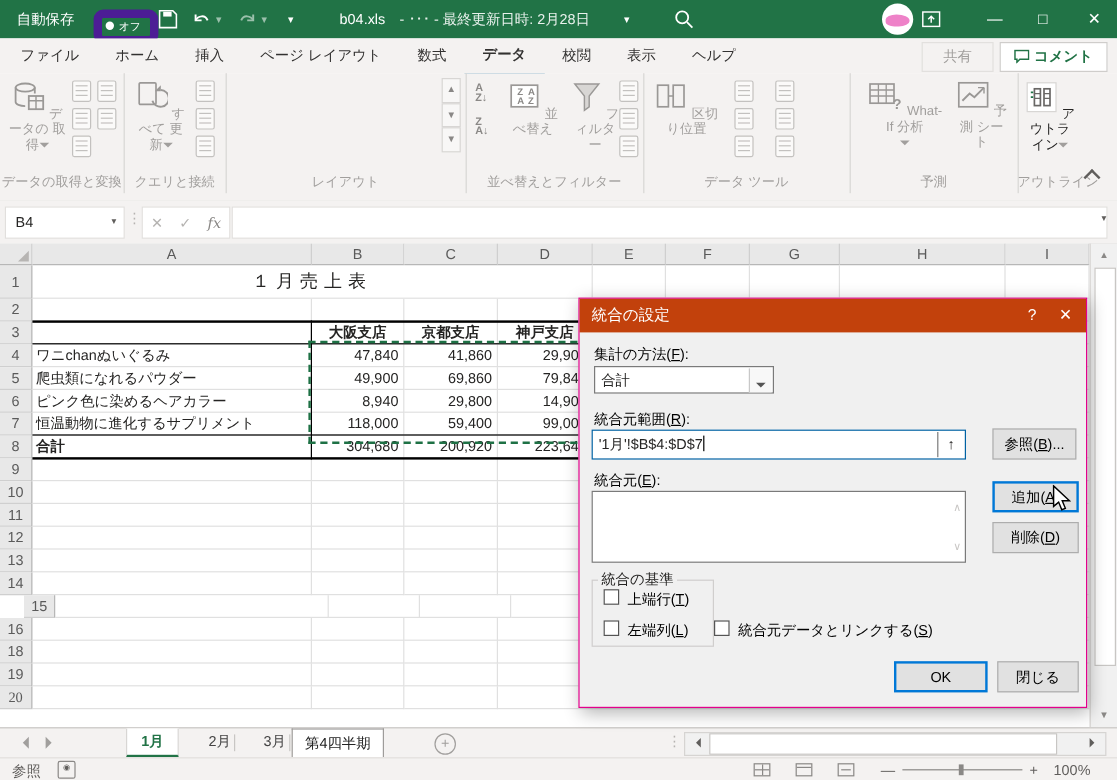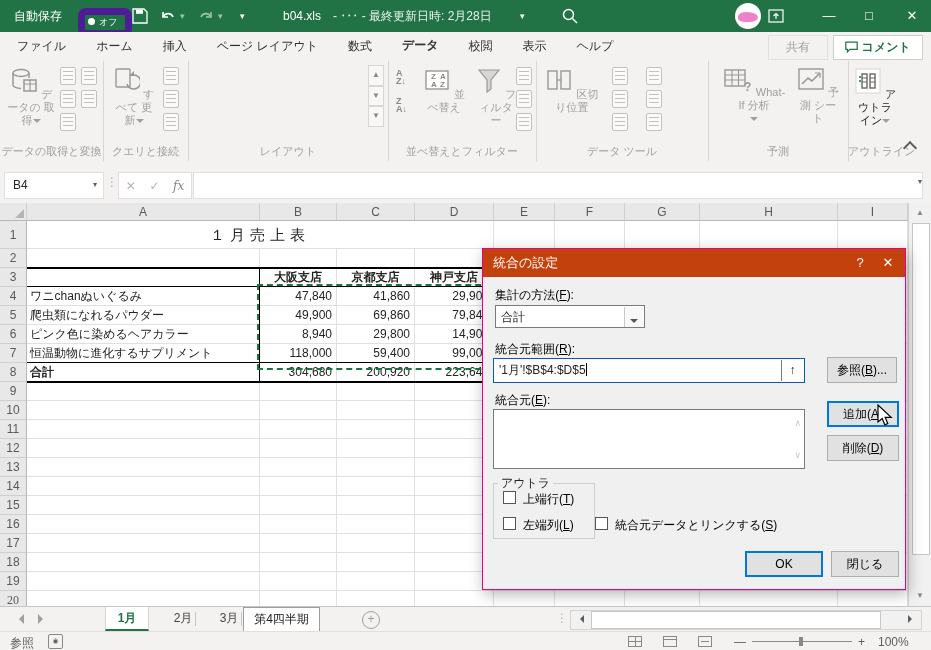--- a/index.html
+++ b/index.html
@@ -498,46 +498,34 @@
         <div class="gcell" style="width: 233px; line-height: 18px;"></div>
         <div class="gcell" style="width: 77px; line-height: 18px;"></div>
         <div class="gcell" style="width: 78px; line-height: 18px;"></div>
         <div class="gcell" style="width: 79px; line-height: 18px;"></div>
         <div class="gcell" style="width: 61px; line-height: 18px;"></div>
         <div class="gcell" style="width: 70px; line-height: 18px;"></div>
         <div class="gcell" style="width: 75px; line-height: 18px;"></div>
         <div class="gcell" style="width: 138px; line-height: 18px;"></div>
         <div class="gcell" style="width: 70px; line-height: 18px;"></div>
       </div>
-      <div class="grow" style="height: 19px;">
+      <div class="grow" style="height: 19px; margin-left: 20px;">
         <div class="rowh" style="line-height: 19px;">15</div>
         <div class="gcell" style="width: 233px; line-height: 18px;"></div>
         <div class="gcell" style="width: 77px; line-height: 18px;"></div>
         <div class="gcell" style="width: 78px; line-height: 18px;"></div>
         <div class="gcell" style="width: 79px; line-height: 18px;"></div>
         <div class="gcell" style="width: 61px; line-height: 18px;"></div>
         <div class="gcell" style="width: 70px; line-height: 18px;"></div>
         <div class="gcell" style="width: 75px; line-height: 18px;"></div>
         <div class="gcell" style="width: 138px; line-height: 18px;"></div>
         <div class="gcell" style="width: 70px; line-height: 18px;"></div>
       </div>
       <div class="grow" style="height: 19px;">
         <div class="rowh" style="line-height: 19px;">16</div>
-        <div class="gcell" style="width: 233px; line-height: 18px;"></div>
-        <div class="gcell" style="width: 77px; line-height: 18px;"></div>
-        <div class="gcell" style="width: 78px; line-height: 18px;"></div>
-        <div class="gcell" style="width: 79px; line-height: 18px;"></div>
-        <div class="gcell" style="width: 61px; line-height: 18px;"></div>
-        <div class="gcell" style="width: 70px; line-height: 18px;"></div>
-        <div class="gcell" style="width: 75px; line-height: 18px;"></div>
-        <div class="gcell" style="width: 138px; line-height: 18px;"></div>
-        <div class="gcell" style="width: 70px; line-height: 18px;"></div>
-      </div>
-      <div class="grow" style="height: 19px;">
-        <div class="rowh" style="line-height: 19px;">17</div>
         <div class="gcell" style="width: 233px; line-height: 18px;"></div>
         <div class="gcell" style="width: 77px; line-height: 18px;"></div>
         <div class="gcell" style="width: 78px; line-height: 18px;"></div>
         <div class="gcell" style="width: 79px; line-height: 18px;"></div>
         <div class="gcell" style="width: 61px; line-height: 18px;"></div>
         <div class="gcell" style="width: 70px; line-height: 18px;"></div>
         <div class="gcell" style="width: 75px; line-height: 18px;"></div>
         <div class="gcell" style="width: 138px; line-height: 18px;"></div>
         <div class="gcell" style="width: 70px; line-height: 18px;"></div>
       </div>
@@ -632,33 +620,33 @@
     <span class="db" style="right:30px">?</span>
     <span class="db" style="right:2px">✕</span>
   </div>
   <div class="dlabel" style="left:12px;top:38px">集計の方法(<u>F</u>):</div>
   <div class="dinput" style="left:12px;top:56px;width:150px;height:23px">
     <span>合計</span>
     <span class="combo-arr"><span class="tri down" style="border-top-color:#555;margin-top:8px"></span></span>
   </div>
   <div class="dlabel" style="left:12px;top:92px">統合元範囲(<u>R</u>):</div>
   <div class="dinput" style="left:10px;top:109px;width:312px;height:25px;border-color:#0062a3">
-    <span>'1月'!$B$4:$D$5</span><span class="caret"></span>
+    <span>'1月'!$B$4:$D$7</span><span class="caret"></span>
     <span style="position:absolute;right:1px;top:1px;width:21px;height:21px;background:#fff;border-left:1px solid #7a7a7a;text-align:center;line-height:21px;font-weight:bold">↑</span>
   </div>
   <div class="dbtn" style="left:344px;top:108px;width:70px;height:26px">参照(<u>B</u>)...</div>
   <div class="dlabel" style="left:12px;top:143px">統合元(<u>E</u>):</div>
   <div class="dinput" style="left:10px;top:160px;width:312px;height:60px">
     <span style="position:absolute;right:3px;top:2px;color:#c8c6c4;font-size:9px">∧</span>
     <span style="position:absolute;right:3px;bottom:2px;color:#c8c6c4;font-size:9px">∨</span>
   </div>
   <div class="dbtn def" style="left:344px;top:152px;width:72px;height:26px">追加(<u>A</u>)</div>
   <div class="dbtn" style="left:344px;top:186px;width:72px;height:26px">削除(<u>D</u>)</div>
   <fieldset style="position:absolute;left:10px;top:226px;width:100px;height:62px;border:1px solid #d0cecd;margin:0;padding:0">
-    <legend style="font-size:12px;padding:0 3px;margin-left:4px">アウトラ</legend>
+    <legend style="font-size:12px;padding:0 3px;margin-left:4px">統合の基準</legend>
   </fieldset>
   <span class="cbox" style="left:20px;top:242px"></span>
   <span class="dlabel" style="left:40px;top:242px">上端行(<u>T</u>)</span>
   <span class="cbox" style="left:20px;top:268px"></span>
   <span class="dlabel" style="left:40px;top:268px">左端列(<u>L</u>)</span>
   <span class="cbox" style="left:112px;top:268px"></span>
   <span class="dlabel" style="left:132px;top:268px">統合元データとリンクする(<u>S</u>)</span>
   <div class="dbtn def" style="left:262px;top:302px;width:78px;height:26px">OK</div>
   <div class="dbtn" style="left:348px;top:302px;width:68px;height:26px">閉じる</div>
 </div>

